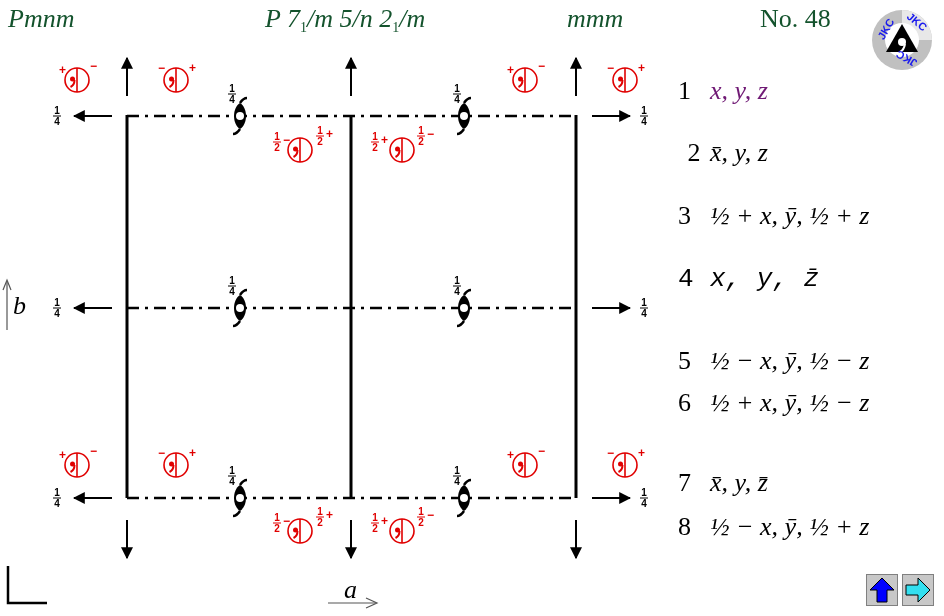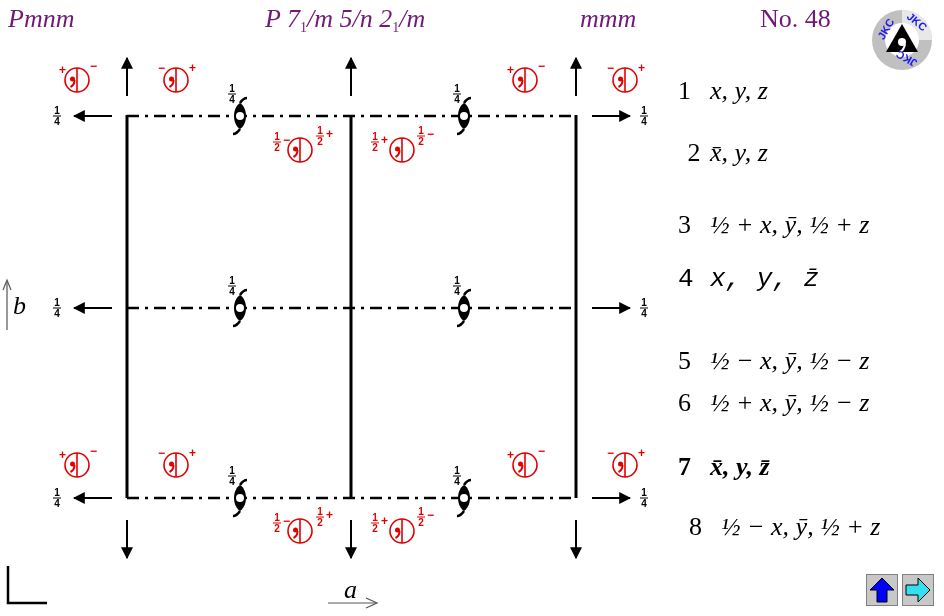--- a/index.html
+++ b/index.html
@@ -1,34 +1,34 @@
 <!DOCTYPE html>
 <html><head>
 <meta charset="utf-8">
 <style>
   html,body{margin:0;padding:0;background:#fff;}
   body{width:944px;height:616px;position:relative;overflow:hidden;font-family:"Liberation Serif","DejaVu Serif",serif;}
-  .hdr{position:absolute;top:2px;font-size:26px;color:#701a75;font-style:italic;line-height:34px;white-space:nowrap;}
+  .hdr{position:absolute;top:2px;font-size:26px;color:#14532d;font-style:italic;line-height:34px;white-space:nowrap;}
   .hdr.up{font-style:normal;}
   .hdr sub{font-size:14px;font-style:normal;vertical-align:-5px;}
   #diagram{position:absolute;left:0;top:0;}
   .ops{position:absolute;left:678px;top:0;width:260px;}
   .op{position:absolute;left:0;font-size:26px;line-height:30px;white-space:nowrap;color:#000;}
   .op .n{display:inline-block;width:32px;}
   .op .e{font-style:italic;}
-  .op.blue .e{color:#000000;}
+  .op.blue .e{color:#701a75;}
   .nav{position:absolute;top:574px;width:32px;height:32px;background:#c8c8c8;border:1px solid #808080;box-sizing:border-box;cursor:pointer;}
   .logo{position:absolute;left:870px;top:8px;width:64px;height:64px;}
 </style>
 </head>
 <body>
 
 <div class="hdr" style="left:8px;">Pmnm</div>
 <div class="hdr" style="left:265px;"><span>P 7</span><sub>1</sub><span>/m 5/n 2</span><sub>1</sub><span>/m</span></div>
-<div class="hdr" style="left:580px;">mmm</div>
+<div class="hdr" style="left:567px;">mmm</div>
 <div class="hdr up" style="left:760px;">No. 48</div>
 
 <svg class="logo" viewBox="0 0 64 64">
   <circle cx="32" cy="32" r="30" fill="#c0c0c0"></circle>
   <path d="M32 2 A30 30 0 0 1 62 32 L32 32 Z" fill="#e8e8e8"></path>
   <circle cx="32" cy="32" r="17" fill="#fff"></circle>
   <path d="M32 16 L48 44 L16 44 Z" fill="#000"></path>
   <circle cx="32" cy="34" r="4" fill="#fff"></circle>
   <path d="M35 36 q-1 6 -5 8" stroke="#fff" stroke-width="2" fill="none"></path>
   <text x="10" y="30" font-size="11" font-weight="bold" fill="#1a1aee" font-family="Liberation Sans, sans-serif" transform="rotate(-60 14 28)">JKC</text>
@@ -254,26 +254,26 @@
     <line x1="328" y1="603" x2="376" y2="603" stroke="#555" stroke-width="1.2"></line>
     <path d="M366 598 L377 603 L366 608" stroke="#555" stroke-width="1.2" fill="none"></path>
   </g>
 
   <path d="M8 566 L8 603 L47 603" stroke="#000" stroke-width="2.5" fill="none"></path>
 </svg>
 
 <div class="ops">
   <div class="op blue" style="top:76px;"><span class="n">1</span><span class="e">x, y, z</span></div>
   <div class="op" style="top:138px;text-align:center;"><span class="n">2</span><span class="e">x̄, y, z</span></div>
-  <div class="op" style="top:210px;"><span class="n">3</span><span class="e">½ + x, ȳ, ½ + z</span></div>
+  <div class="op" style="top:201px;"><span class="n">3</span><span class="e">½ + x, ȳ, ½ + z</span></div>
   <div class="op" style="top:264px;font-family:Liberation Mono, monospace;"><span class="n">4</span><span class="e">x, y, z̄</span></div>
   <div class="op" style="top:346px;"><span class="n">5</span><span class="e">½ − x, ȳ, ½ − z</span></div>
   <div class="op" style="top:388px;"><span class="n">6</span><span class="e">½ + x, ȳ, ½ − z</span></div>
-  <div class="op" style="top:452px;font-weight:bold;"><span class="n">7</span><span class="e">x̄, y, z̄</span></div>
-  <div class="op" style="top:512px;margin-left:11px;"><span class="n">8</span><span class="e">½ − x, ȳ, ½ + z</span></div>
+  <div class="op" style="top:468px;"><span class="n">7</span><span class="e">x̄, y, z̄</span></div>
+  <div class="op" style="top:512px;"><span class="n">8</span><span class="e">½ − x, ȳ, ½ + z</span></div>
 </div>
 
 <div class="nav" style="left:866px;" title="up">
   <svg width="30" height="30" viewBox="0 0 30 30">
     <path d="M15 3 L27 15 L20 15 L20 27 L10 27 L10 15 L3 15 Z" fill="#0000ff" stroke="#000" stroke-width="1"></path>
   </svg>
 </div>
 <div class="nav" style="left:902px;" title="next">
   <svg width="30" height="30" viewBox="0 0 30 30">
     <path d="M27 15 L15 3 L15 10 L3 10 L3 20 L15 20 L15 27 Z" fill="#33e0f0" stroke="#000" stroke-width="1"></path>

